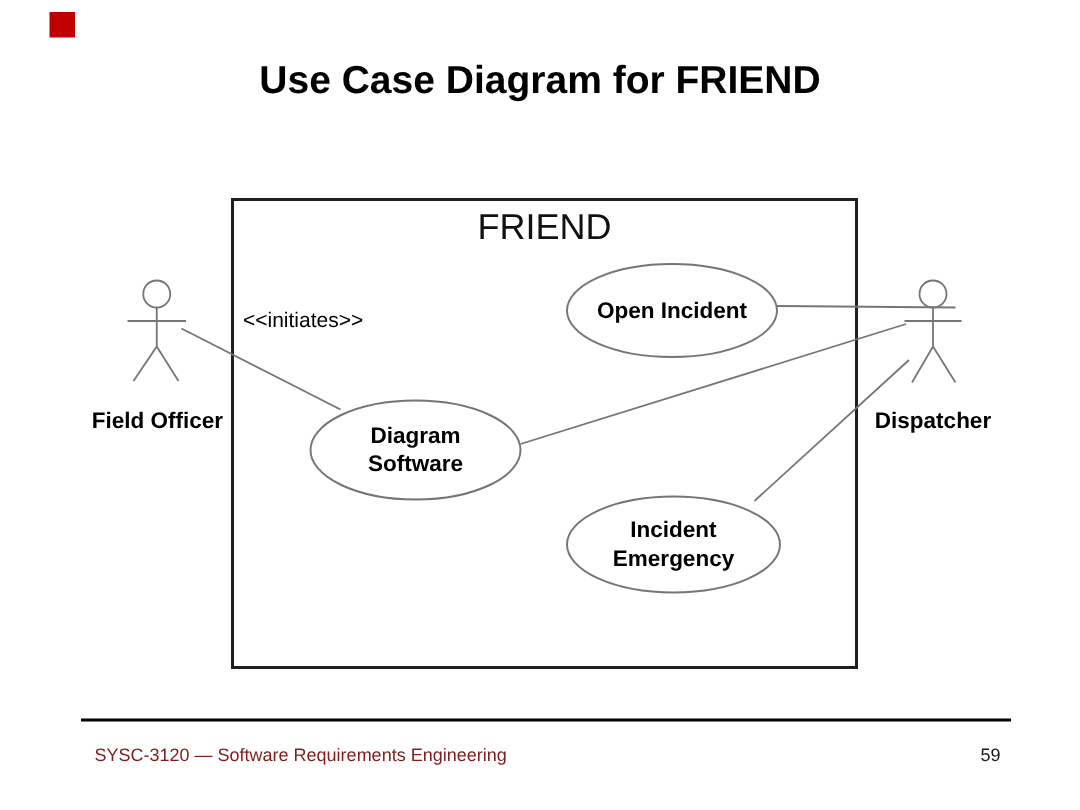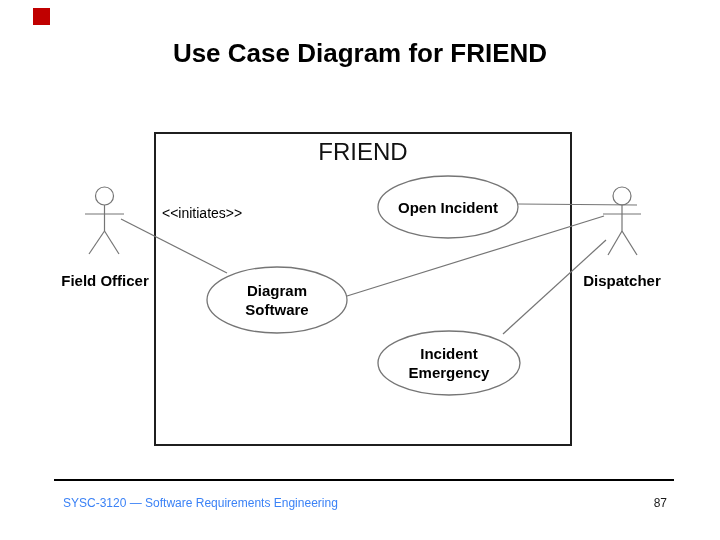--- a/index.html
+++ b/index.html
@@ -27,21 +27,21 @@
   .actor-label{
     position:absolute;width:130px;text-align:center;
     font-size:15px;font-weight:bold;color:#000;
   }
   .actor-field{left:40px;top:272px;}
   .actor-dispatch{left:557px;top:272px;}
   .stereotype{
     position:absolute;left:162px;top:205px;font-size:14px;font-weight:400;color:#000000;
   }
   .footer-rule{position:absolute;left:54px;top:479px;width:620px;height:2px;background:#000;}
-  .footer-course{position:absolute;left:63px;top:496px;font-size:12px;color:#3b82f6;}
+  .footer-course{position:absolute;left:63px;top:496px;font-size:12px;color:#7f1d1d;}
   .footer-page{position:absolute;left:600px;top:496px;width:67px;text-align:right;font-size:12px;color:#1a1a1a;}
 </style>
 </head>
 <body>
 
 <div class="slide">
 
   <div class="accent-square"></div>
 
   <div class="slide-title">Use Case Diagram for FRIEND</div>
@@ -92,15 +92,15 @@
     <div>Emergency</div>
   </div>
 
   <div class="actor-label actor-field">Field Officer</div>
   <div class="actor-label actor-dispatch">Dispatcher</div>
 
   <div class="stereotype">&lt;&lt;initiates&gt;&gt;</div>
 
   <div class="footer-rule"></div>
   <div class="footer-course">SYSC-3120 — Software Requirements Engineering</div>
-  <div class="footer-page">87</div>
+  <div class="footer-page">59</div>
 
 </div>
 
 </body></html>

